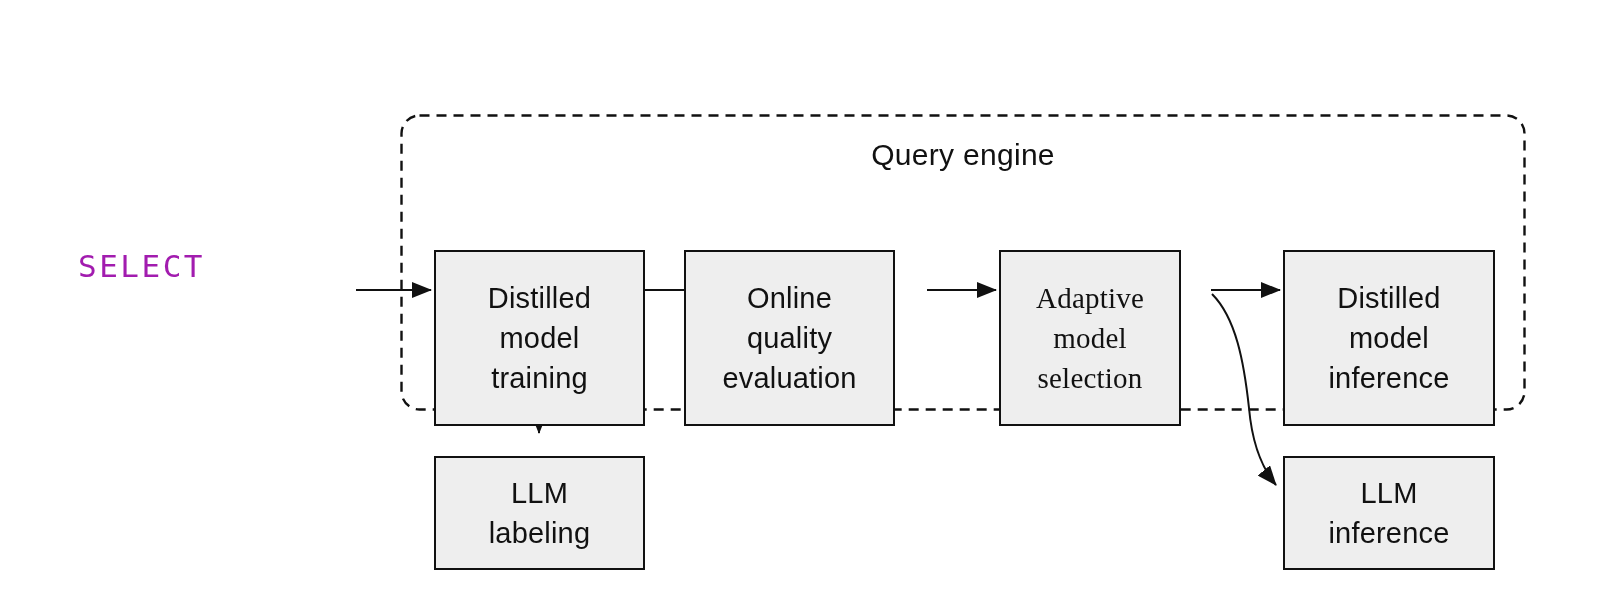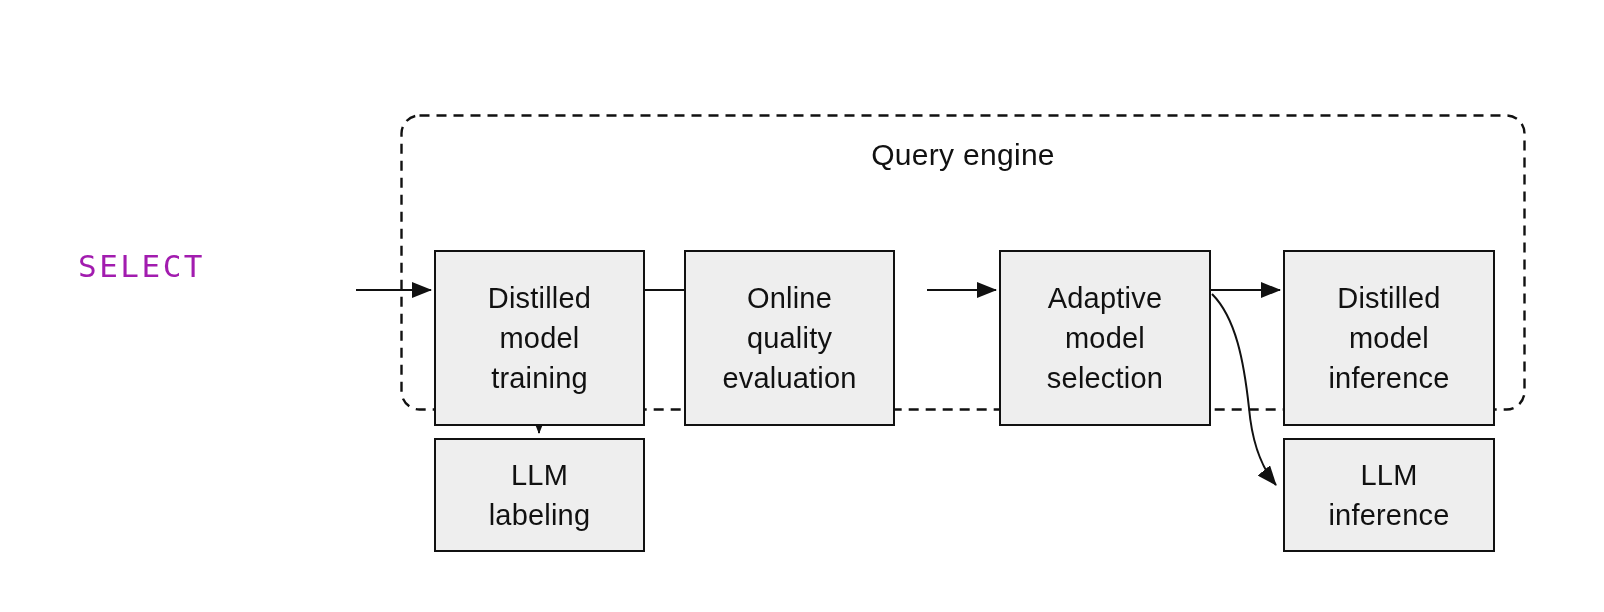--- a/index.html
+++ b/index.html
@@ -24,24 +24,24 @@
     align-items: center;
     justify-content: center;
     text-align: center;
     font-size: 29px;
     line-height: 40px;
     white-space: pre-line;
     letter-spacing: 0.2px;
   }
   .step-1, .lab-box { left: 434px; width: 211px; }
   .step-2 { left: 684px; width: 211px; }
-  .step-3 { left: 999px; width: 212px; }
+  .step-3 { left: 999px; width: 182px; font-family: Liberation Serif, serif; }
   .step-4, .inf-box { left: 1283px; width: 212px; }
   .step-row { top: 202px; height: 176px; margin-top: 48px; }
-  .bottom-row { top: 438px; height: 114px; }
+  .bottom-row { top: 456px; height: 114px; }
   .engine-title {
     position: absolute;
     left: 401px; width: 1124px; top: 138px;
     text-align: center;
     font-size: 30px;
     font-weight: normal;
     letter-spacing: 0.3px;
   }
   .code {
     position: absolute;

